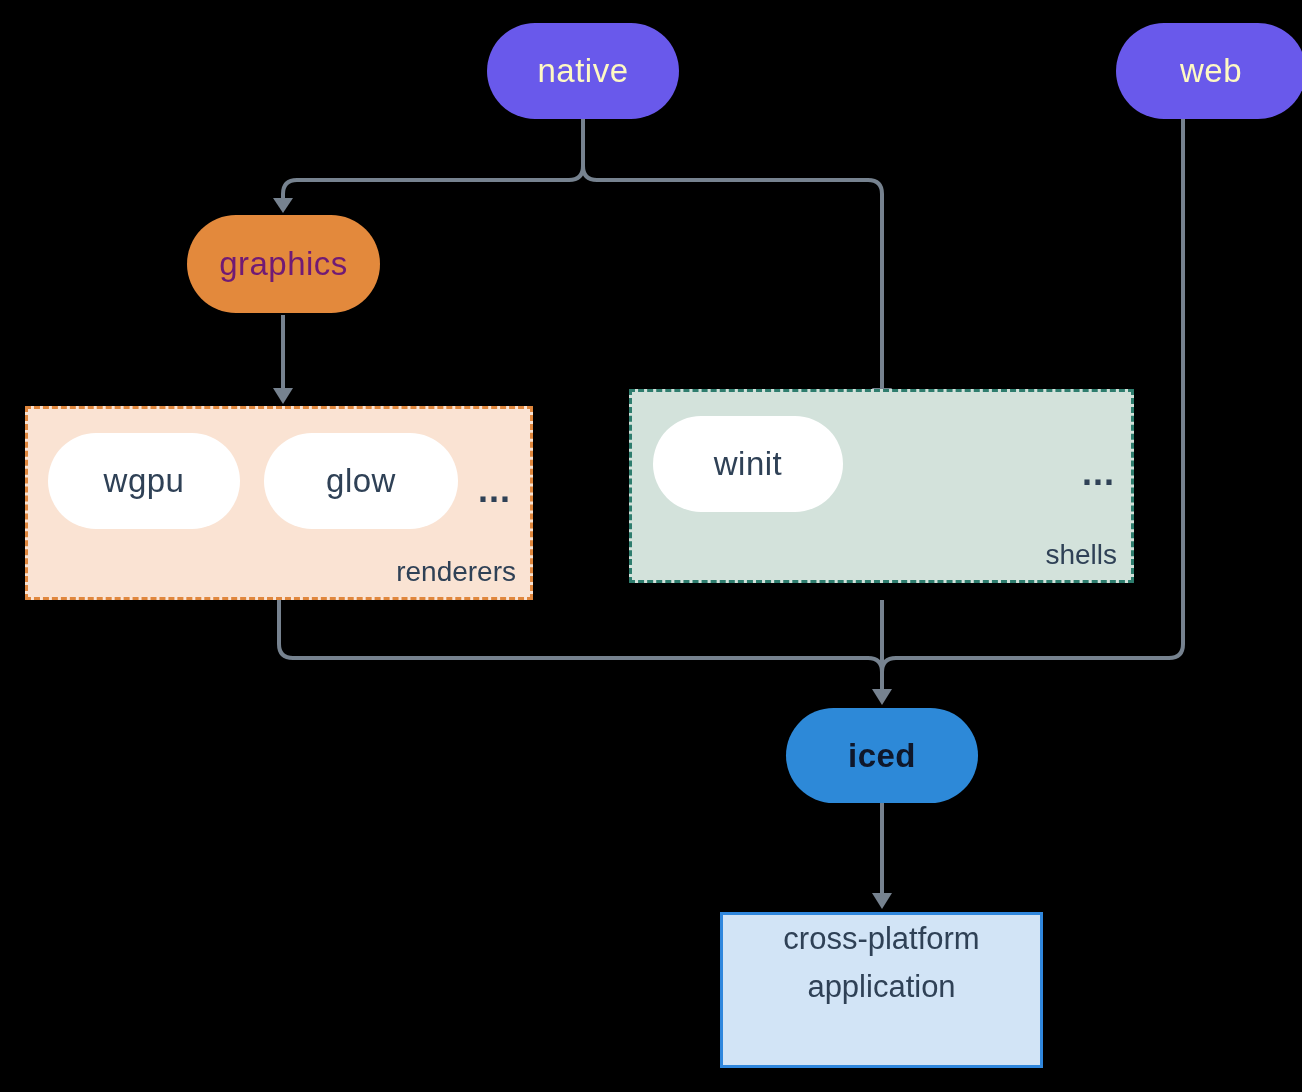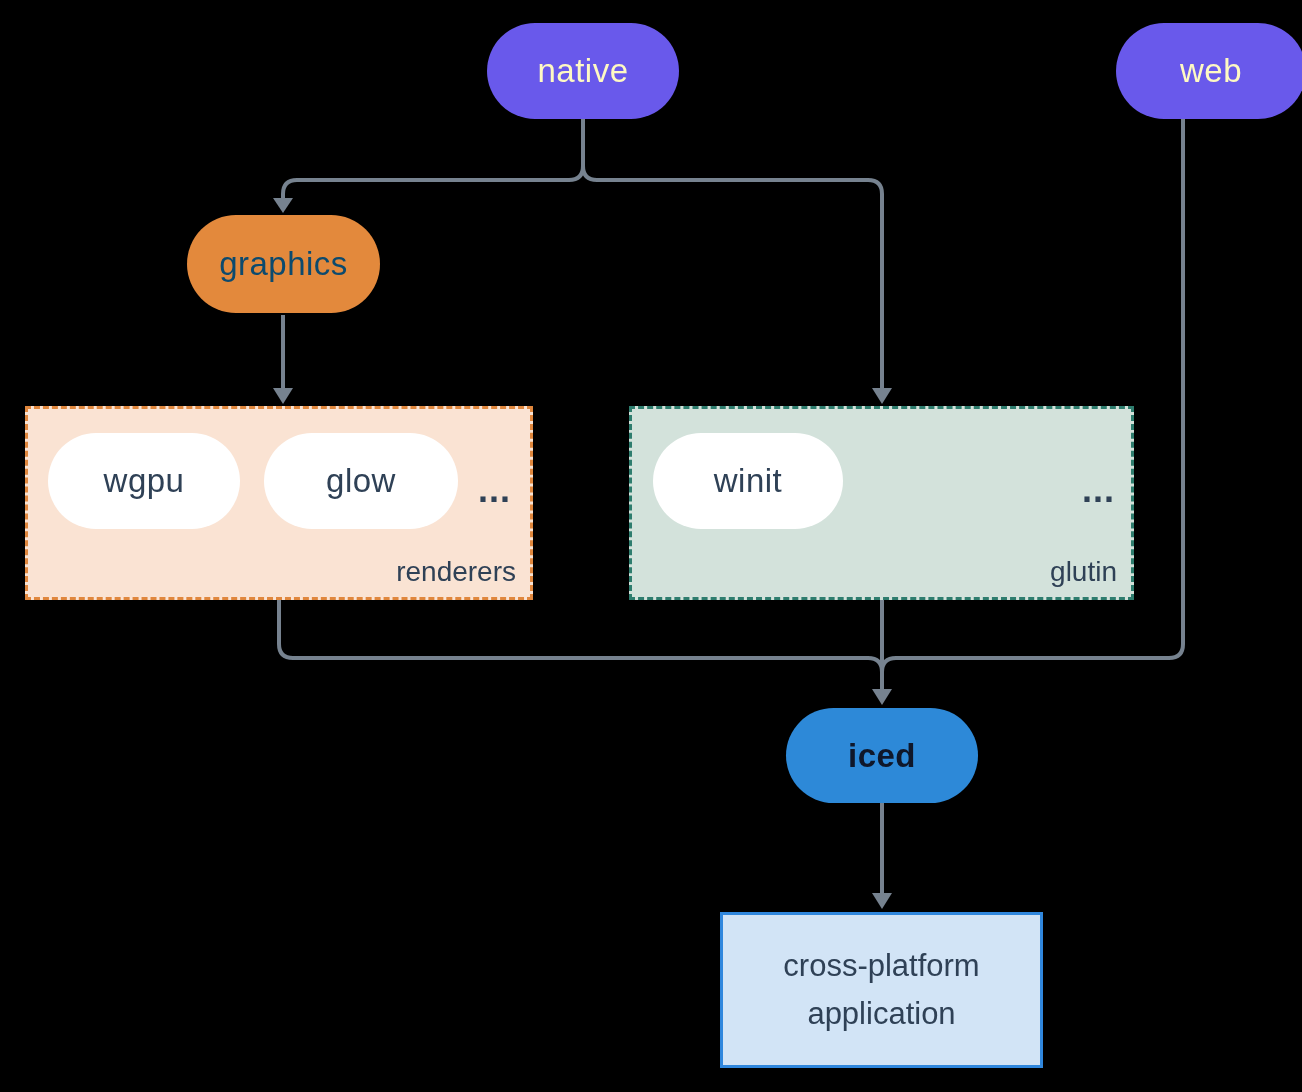--- a/index.html
+++ b/index.html
@@ -30,21 +30,21 @@
     width: 1302px; height: 1092px;
     z-index: 0;
     pointer-events: none;
   }
   .edge { stroke: var(--line); stroke-width: 4; fill: none; stroke-linecap: butt; }
   .arrowhead { fill: var(--line); stroke: none; }
 
   .node { position: absolute; z-index: 1; display: flex; align-items: center; justify-content: center; }
   .pill { border-radius: 50px; font-size: 33px; letter-spacing: 0.5px; }
   .pill-purple { background: var(--purple); color: #fef9c3; }
-  .pill-orange { background: var(--orange); color: #0c4a6e; }
+  .pill-orange { background: var(--orange); color: #701a75; }
   .pill-blue   { background: var(--blue);   color: #0f172a; font-weight: bold; }
   .pill-white  { background: #ffffff; color: var(--dark-text); }
 
   .group-box { position: absolute; z-index: 1; }
   .group-renderers { background: var(--renderers-fill); border: 3px dashed var(--renderers-border); }
   .group-shells    { background: var(--shells-fill);    border: 3px dashed var(--shells-border); }
   .group-label {
     position: absolute; right: 14px; bottom: 9px;
     font-size: 28px; color: var(--dark-text);
   }
@@ -52,21 +52,21 @@
     position: absolute; top: 60px;
     font-size: 36px; color: var(--dark-text); font-weight: bold;
     letter-spacing: 1px;
   }
   .inner-pill { position: absolute; display: flex; align-items: center; justify-content: center; }
 
   .app-box {
     position: absolute; z-index: 1;
     background: var(--app-fill);
     border: 3px solid var(--app-border);
-    display: flex; align-items: center; justify-content: center;
+    display: flex; justify-content: center;
     text-align: center;
   }
   .app-box .app-label {
     font-size: 31px; line-height: 1.55; color: var(--dark-text);
     width: 260px;
   }
 </style>
 </head>
 <body style="background: rgb(0, 0, 0);">
 
@@ -106,26 +106,26 @@
   <div class="inner-pill pill pill-white" style="left:20px; top:24px; width:192px; height:96px;">
     <span>wgpu</span>
   </div>
   <div class="inner-pill pill pill-white" style="left:236px; top:24px; width:194px; height:96px;">
     <span>glow</span>
   </div>
   <span class="dots" style="left:450px;">...</span>
   <span class="group-label">renderers</span>
 </div>
 
-<div class="group-box group-shells" style="left:629px; top:406px; width:505px; height:194px;">
+<div class="group-box group-shells" style="left:629px; top:389px; width:505px; height:194px;">
   <div class="inner-pill pill pill-white" style="left:21px; top:24px; width:190px; height:96px;">
     <span>winit</span>
   </div>
   <span class="dots" style="left:450px;">...</span>
-  <span class="group-label">glutin</span>
+  <span class="group-label">shells</span>
 </div>
 
 <div class="node pill pill-blue" style="left:786px; top:708px; width:192px; height:95px;">
   <span>iced</span>
 </div>
 
 <div class="app-box" style="left:720px; top:912px; width:323px; height:156px;">
   <div class="app-label">cross-platform application</div>
 </div>
 

